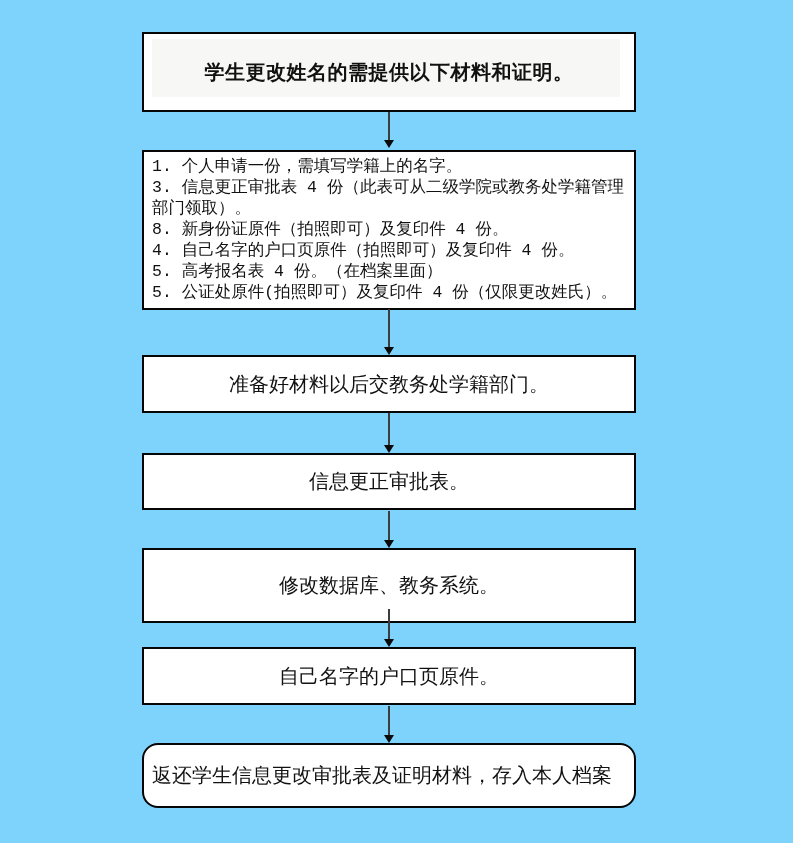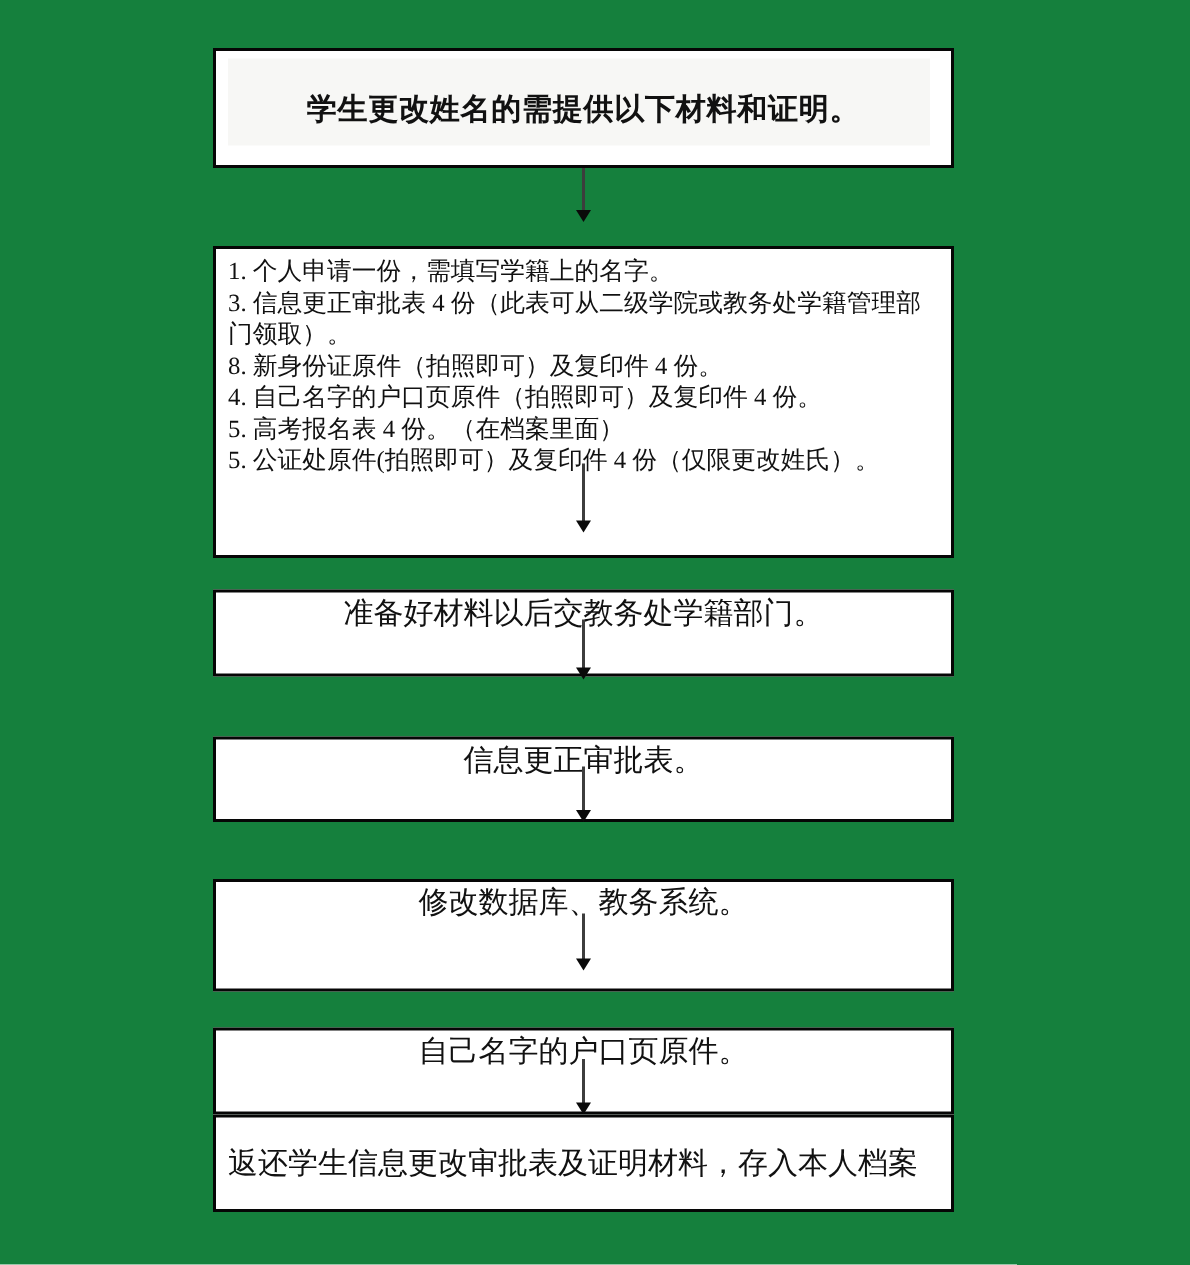--- a/index.html
+++ b/index.html
@@ -4,21 +4,21 @@
 <style>
   html, body {
     margin: 0;
     padding: 0;
     background: #ffffff;
   }
   .page {
     position: relative;
     width: 793px;
     height: 843px;
-    background: #15803d;
+    background: #7dd3fc;
     font-family: "Liberation Serif", serif;
     color: #111111;
     overflow: hidden;
   }
   .flow-box {
     position: absolute;
     left: 142px;
     width: 494px;
     border: 2px solid #060606;
     background: #ffffff;
@@ -43,51 +43,52 @@
   .box-title .title-text {
     position: relative;
     z-index: 1;
     font-family: "DejaVu Sans", "Liberation Sans", sans-serif;
     font-weight: bold;
     font-size: 20px;
     letter-spacing: 0.5px;
     text-align: center;
   }
   .box-materials {
-    top: 164px;
-    height: 208px;
+    top: 150px;
+    height: 160px;
     padding: 4px 6px 2px 8px;
-    font-family: Liberation Serif, serif;
+    font-family: Liberation Mono, monospace;
     font-size: 16.5px;
     line-height: 21px;
   }
   .box-materials .mat-item {
     white-space: normal;
   }
   .box-step {
     display: flex;
+    align-items: center;
     justify-content: center;
     font-size: 20px;
     text-align: center;
-    margin-top: 38px;
   }
   .box-submit { top: 355px; height: 58px; }
   .box-sign   { top: 453px; height: 57px; }
   .box-db     { top: 548px; height: 75px; }
   .box-chsi   { top: 647px; height: 58px; }
   .box-return {
     top: 743px;
     height: 65px;
     display: flex;
     align-items: center;
     justify-content: flex-start;
     padding-left: 8px;
     padding-right: 4px;
     font-size: 20px;
     text-align: left;
+    border-radius: 16px;
   }
   .flow-arrow {
     position: absolute;
     left: 382px;
     width: 14px;
   }
   .flow-arrow .stem {
     position: absolute;
     left: 6px;
     top: 0;

